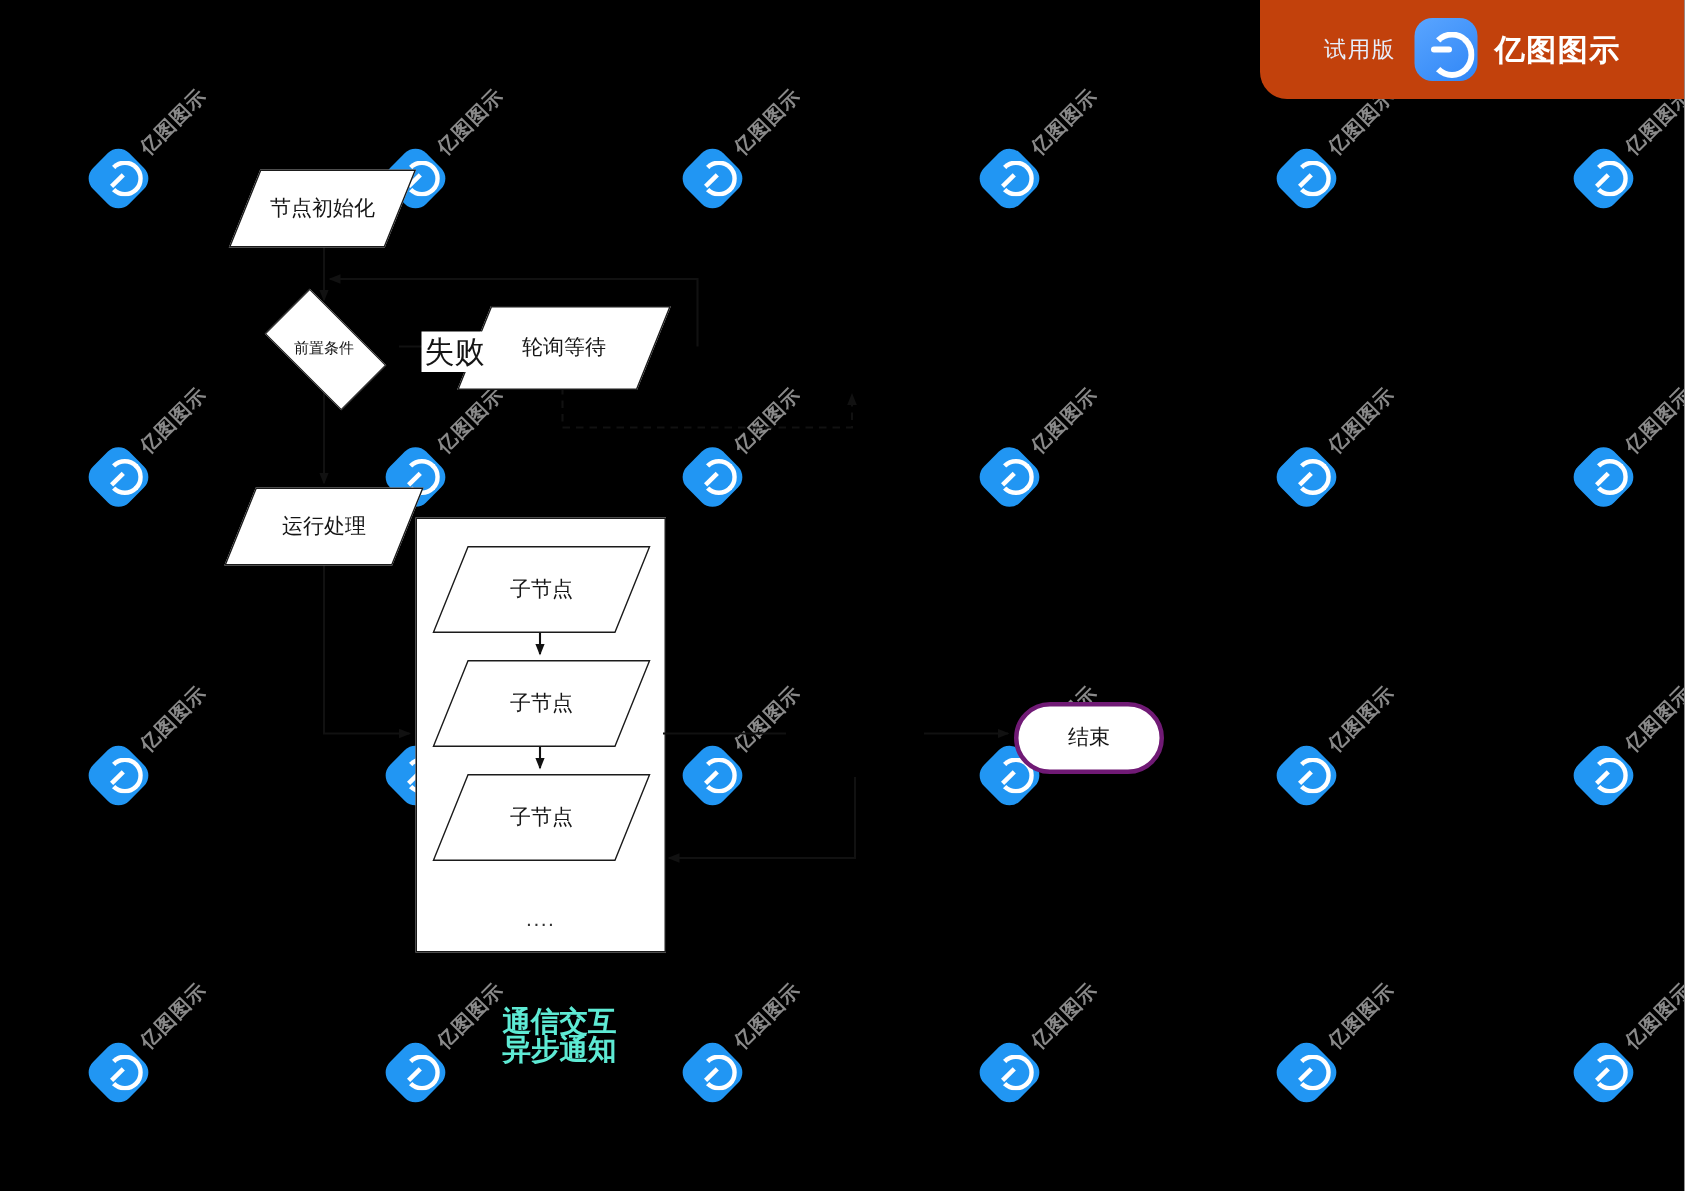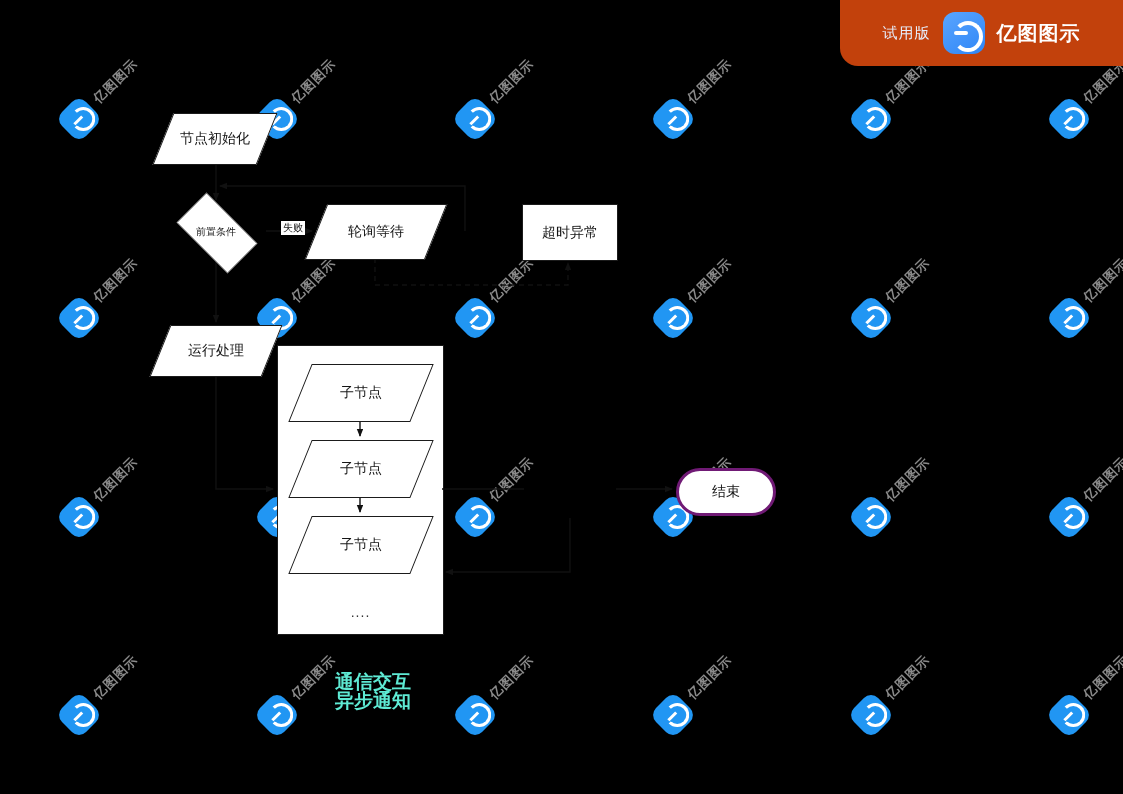--- a/index.html
+++ b/index.html
@@ -68,21 +68,21 @@
   .rect{background:#ffffff;border:1px solid #1b1b1b;}
 
   
   .stadium{background:#ffffff;border:3px solid #701a75;border-radius:999px;}
 
   
   .container-box{position:absolute;background:#ffffff;border:1px solid #1b1b1b;z-index:15;}
   .container-dots{position:absolute;width:100%;text-align:center;font-size:14px;color:#333;letter-spacing:1px;}
 
   
-  .edge-label{position:absolute;background:#ffffff;color:#151515;font-size:10px;
+  .edge-label{position:absolute;background:#ffffff;color:#151515;font-size:20px;
      padding:0 2px;z-index:30;white-space:nowrap;}
 
   
   .free-text{position:absolute;color:#5eead4;font-size:19px;line-height:19px;z-index:25;white-space:pre-line;font-weight:bold;}
 
   svg#edges{position:absolute;left:0;top:0;width:1123px;height:794px;z-index:18;overflow:visible;}
 </style>
 </head>
 <body>
 
@@ -230,23 +230,20 @@
     <div class="dia"></div>
     <div class="dia-lbl">前置条件</div>
   </div>
 
   <div class="edge-label" style="left:281px;top:221px;">失败</div>
 
   <div class="node para" style="left:316px;top:204px;width:118px;height:54px;">
     <span class="lbl">轮询等待</span>
   </div>
 
-  <div class="node rect" style="left:522px;top:204px;width:94px;height:55px;">
-    <span class="lbl">超时异常</span>
-  </div>
 
   <div class="node para" style="left:160px;top:325px;width:110px;height:50px;">
     <span class="lbl">运行处理</span>
   </div>
 
   <div class="node para" style="left:300px;top:364px;width:120px;height:56px;">
     <span class="lbl">子节点</span>
   </div>
 
   <div class="node para" style="left:300px;top:440px;width:120px;height:56px;">

